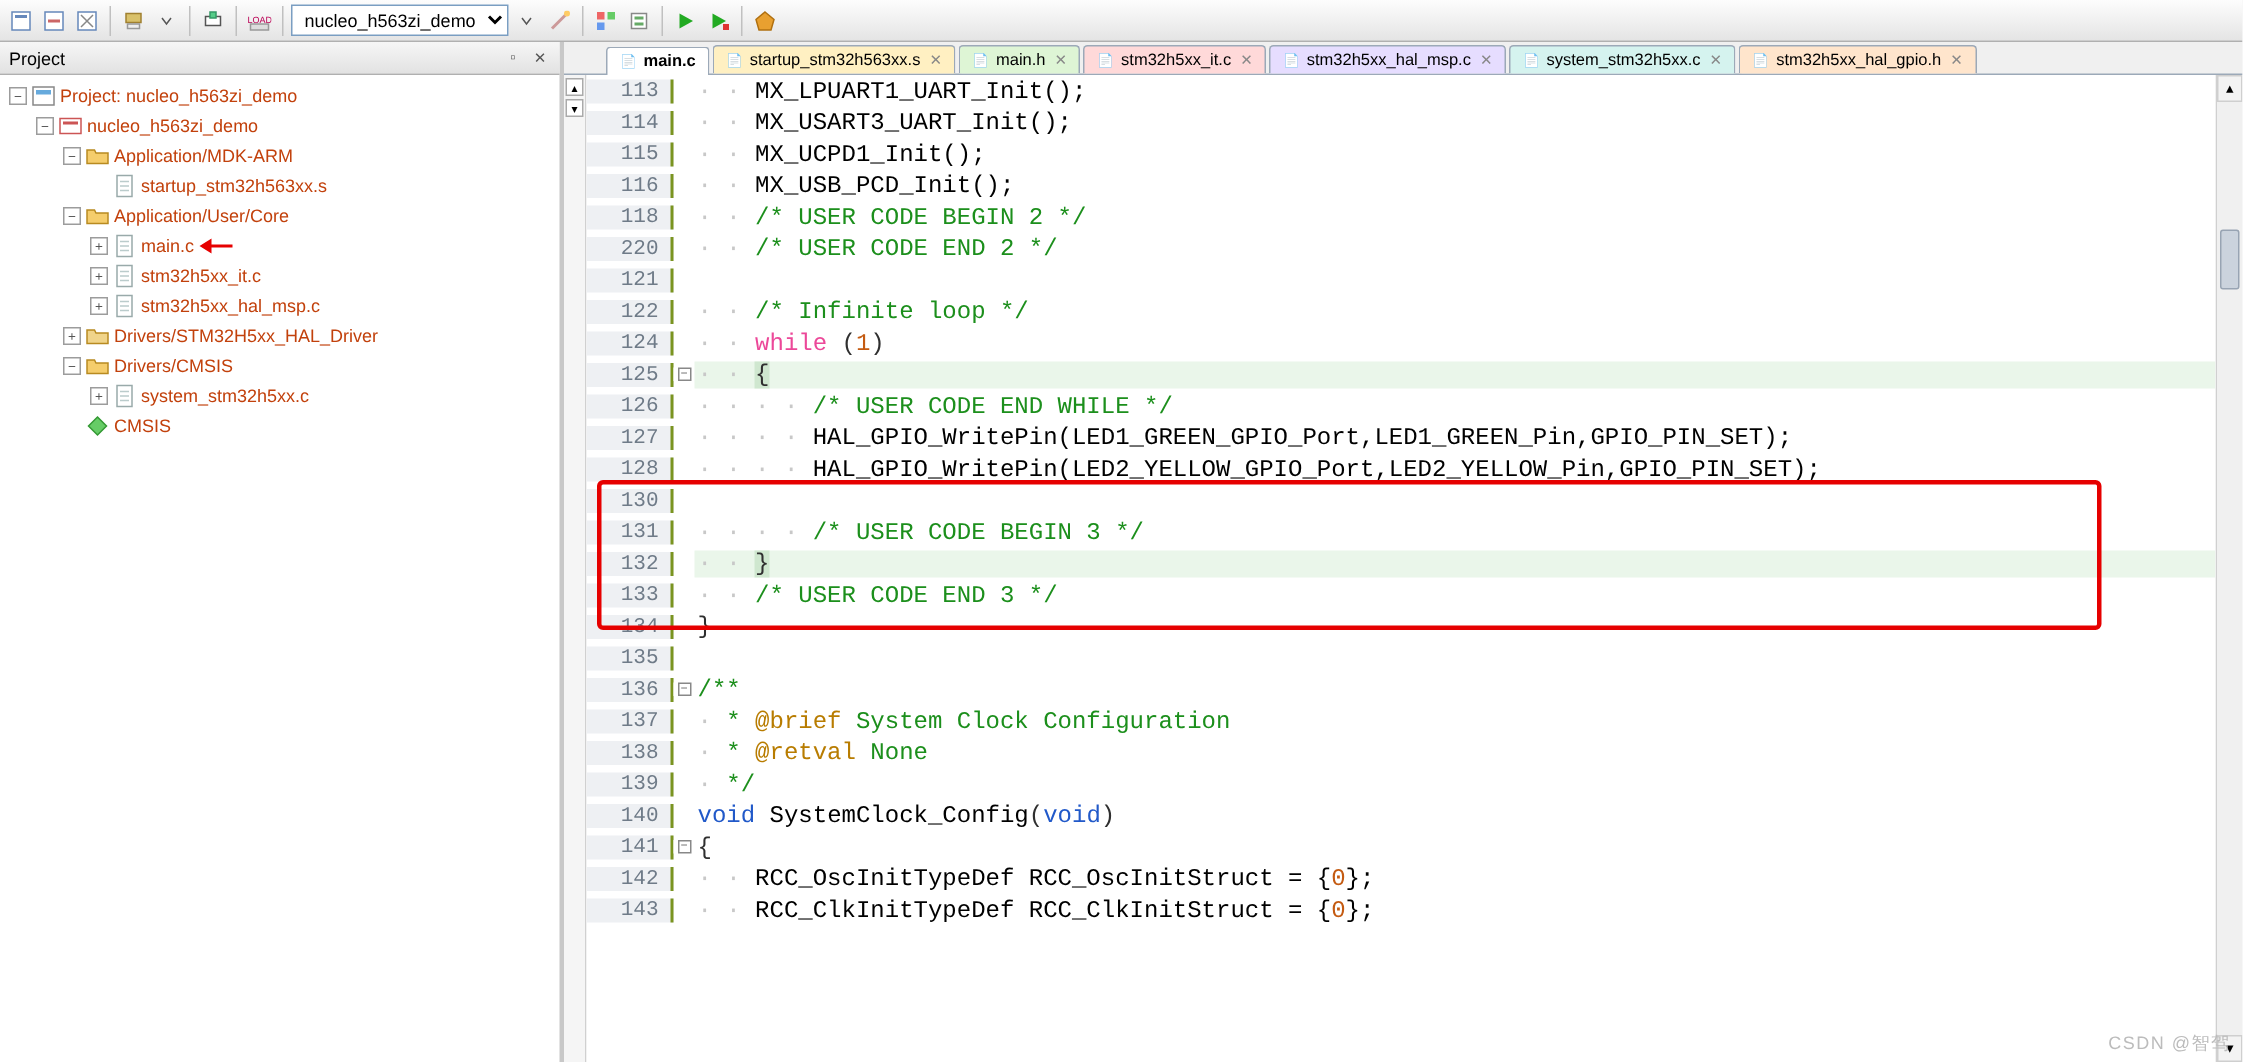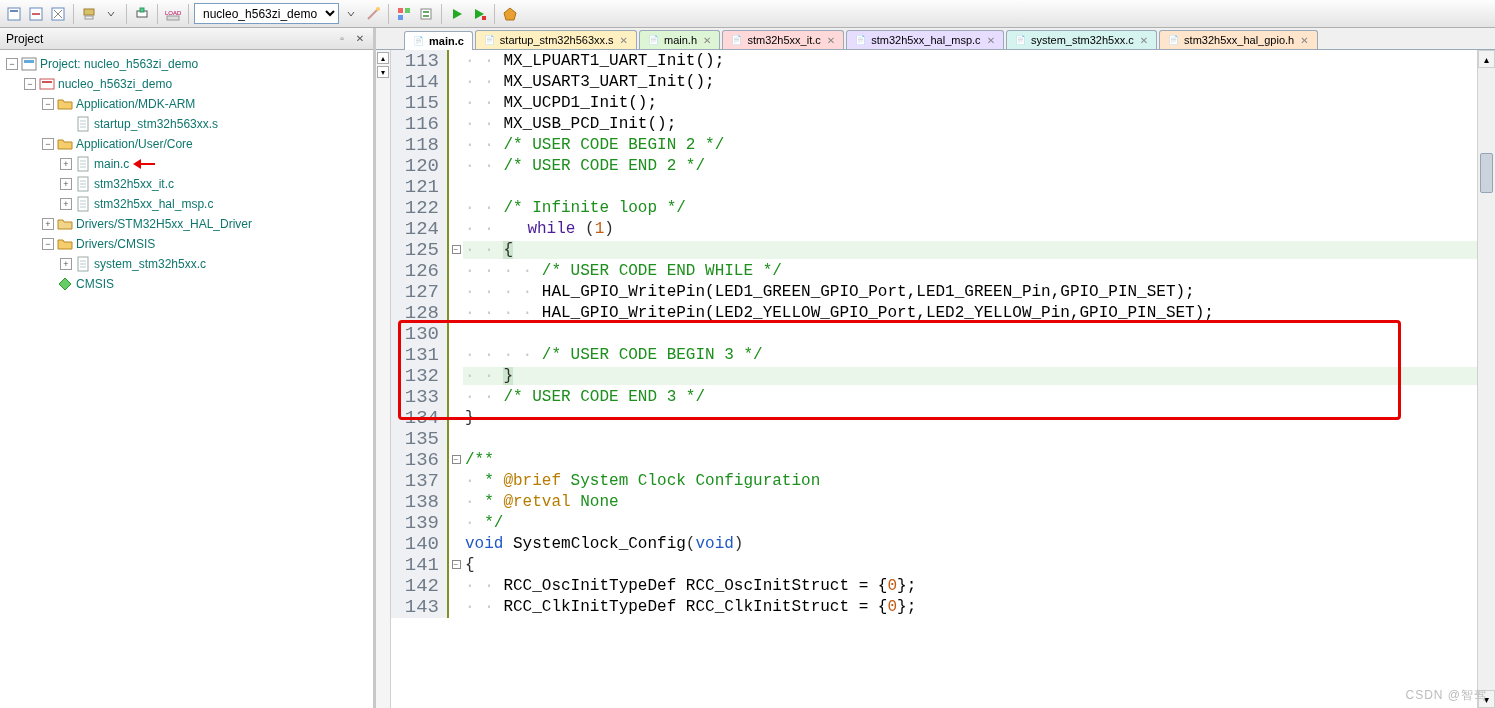--- a/index.html
+++ b/index.html
@@ -49,21 +49,21 @@
   .panel-header .pbtn {
     width:14px;height:14px; display:flex;align-items:center;justify-content:center;
     cursor:pointer; font-size:10px; color:#555;
   }
   .tree { flex:1; overflow:auto; padding: 4px 2px; font-size:12px; }
   .tree-node { display:flex; align-items:center; height:20px; white-space:nowrap; cursor:pointer; }
   .expander { width:12px; height:12px; display:inline-flex; align-items:center; justify-content:center;
       border:1px solid #9c9c9c; font-size:9px; line-height:1; margin-right:3px; background:#fff; color:#555;}
   .expander.blank { border:none; background:transparent; }
   .treeicon { width:16px; height:16px; margin-right:3px; display:inline-flex; align-items:center; justify-content:center;}
-  .tree-label { color:#0f766e; }
+  .tree-label { color:#c2410c; }
   .red-arrow {
     position: relative; width:28px; height:10px; margin-left:4px;
   }
   .red-arrow::before {
     content:""; position:absolute; left:6px; top:4px; width:16px; height:2px; background:#e60000;
   }
   .red-arrow::after {
     content:""; position:absolute; left:0; top:0; width:0; height:0;
     border-right:8px solid #e60000; border-top:5px solid transparent; border-bottom:5px solid transparent;
   }
@@ -93,28 +93,28 @@
      display:flex; flex-direction:column; align-items:center; padding-top:2px; gap:2px;}
   .scroll-nav .nbtn { width:12px;height:12px;border:1px solid #aaa;background:#fff;font-size:8px;
      display:flex;align-items:center;justify-content:center;cursor:pointer;}
   .code-lines {
     flex:1; font-family:"Consolas","Courier New",monospace; font-size:16px;
     background:#ffffff; position:relative; overflow:hidden;
   }
   .line { display:flex; height:21px; align-items:center; }
   .ln   { width:58px; min-width:58px; text-align:right; padding-right:8px;
           background:#eef0f3; color:#6f7b88;
-          font-family:"Consolas","Courier New",monospace; font-size:19px;
+          font-family:"Consolas","Courier New",monospace; font-size:14px;
           border-right:2px solid #7a9420; }
   .fold { width:14px; min-width:14px; background:#ffffff; display:flex;align-items:center;justify-content:center;}
   .fold .sq { width:9px;height:9px;border:1px solid #888; font-size:8px; line-height:8px; text-align:center; color:#666;}
   .codet { flex:1; padding-left:2px; white-space:pre; }
   .codet .ws { color:#c8c8c8; }
   .cm  { color:#1c8f1c; }
-  .kw  { color:#4c1d95;margin-left:24px; }
+  .kw  { color:#ec4899; }
   .fn  { color:#000; }
   .num { color:#c45b12; }
   .pn  { color:#2f2f2f; }
   .ty  { color:#2159c9; }
   .doc { color:#1c8f1c; }
   .tag { color:#b87c00; }
   .brace-hl { background:#cfe7cf; }
   .line.hl .codet { background:#eaf6ea; }
   .red-box {
     position:absolute; border:3px solid #e60000; border-radius:4px;
@@ -424,21 +424,21 @@
             <div class="ln">116</div>
             <div class="fold"></div>
             <div class="codet"><span class="ws">· · </span><span class="fn">MX_USB_PCD_Init();</span></div>
           </div>
           <div class="line">
             <div class="ln">118</div>
             <div class="fold"></div>
             <div class="codet"><span class="ws">· · </span><span class="cm">/* USER CODE BEGIN 2 */</span></div>
           </div>
           <div class="line">
-            <div class="ln">120</div>
+            <div class="ln">220</div>
             <div class="fold"></div>
             <div class="codet"><span class="ws">· · </span><span class="cm">/* USER CODE END 2 */</span></div>
           </div>
           <div class="line">
             <div class="ln">121</div>
             <div class="fold"></div>
             <div class="codet"></div>
           </div>
           <div class="line">
             <div class="ln">122</div>

